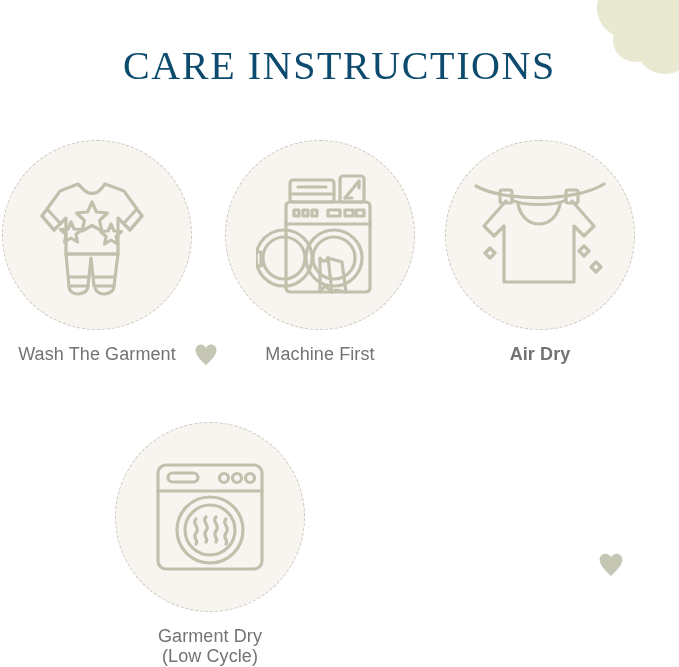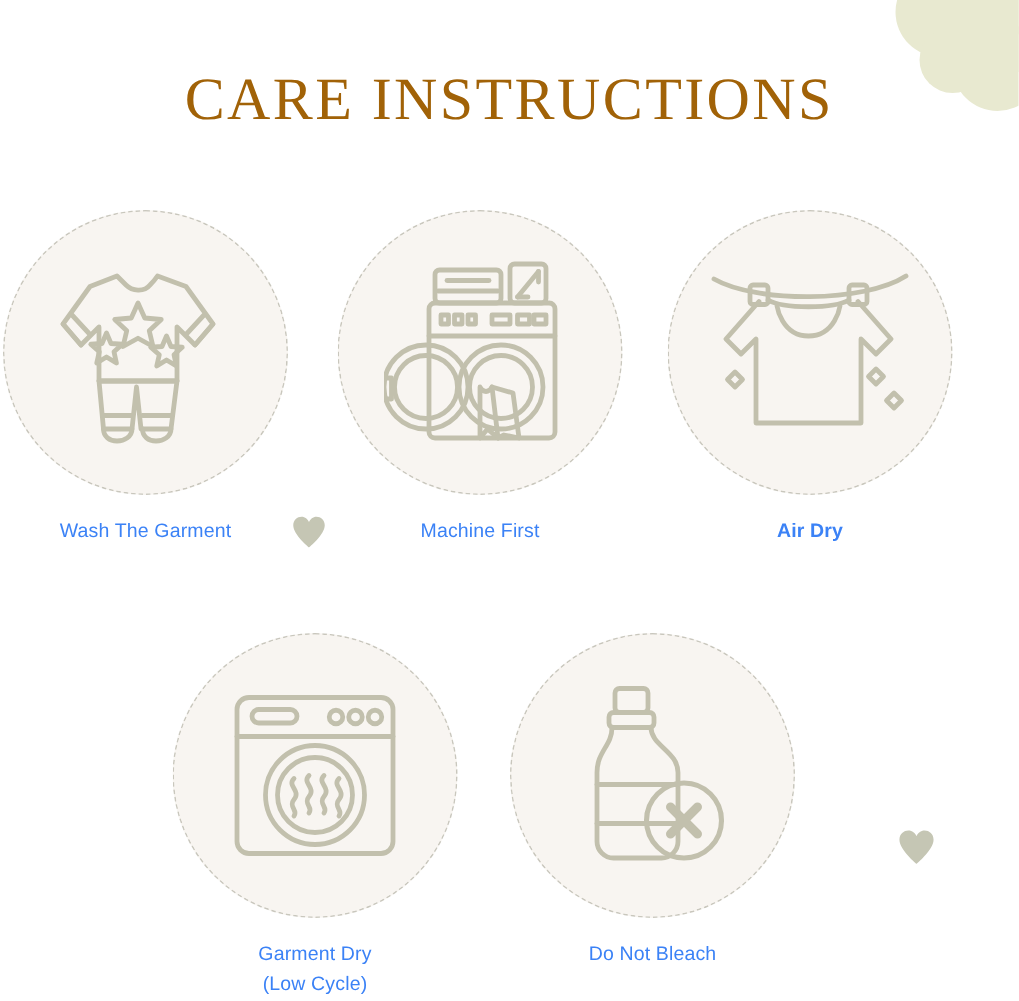--- a/index.html
+++ b/index.html
@@ -38,21 +38,21 @@
   
   .title {
     position: absolute;
     left: 0;
     top: 42px;
     width: 679px;
     text-align: center;
     font-family: "Liberation Serif", serif;
     font-size: 40px;
     letter-spacing: 1.6px;
-    color: #a16207;
+    color: #0c4a6e;
     font-weight: 400;
     white-space: nowrap;
   }
 
   
   .item {
     position: absolute;
     width: 196px;
     text-align: center;
   }
@@ -67,23 +67,23 @@
     box-sizing: border-box;
     display: flex;
     align-items: center;
     justify-content: center;
   }
   .circle svg {
     display: block;
   }
   .caption {
     margin-top: 14px;
-    font-size: 13px;
+    font-size: 18px;
     line-height: 20px;
-    color: #3b82f6;
+    color: #737373;
     font-family: "Liberation Sans", sans-serif;
     letter-spacing: 0.1px;
   }
   .caption .l2 {
     display: block;
   }
 
   
   #item-1 { left: -1px;  top: 140px; }
   #item-2 { left: 222px; top: 140px; }
@@ -245,46 +245,20 @@
           <path d="M72 58 C67 63 77 66 72 72 C68 77 75 79 72 83"></path>
         </g>
       </svg>
     </div>
     <div class="caption">
       <span>Garment Dry</span>
       <span class="l2">(Low Cycle)</span>
     </div>
   </div>
 
-  <div class="item" id="item-5">
-    <div class="circle">
-      <svg width="110" height="120" viewBox="0 0 110 120">
-        <g fill="none" stroke="#c2c0ad" stroke-width="3.2" stroke-linecap="round" stroke-linejoin="round">
-
-          <rect x="30" y="2" width="22" height="16" rx="3"></rect>
-
-          <rect x="26" y="18" width="30" height="10" rx="3"></rect>
-
-          <path d="M28 28 C28 40 18 44 18 58 L18 104 C18 110 23 115 29 115 L61 115
-                   C67 115 72 110 72 104 L72 58 C72 44 54 40 54 28"></path>
-
-          <path d="M18 66 L72 66"></path>
-          <path d="M18 92 L72 92"></path>
-
-          <circle cx="76" cy="90" r="25" stroke-width="3.4"></circle>
-          <path d="M67 81 L85 99" stroke-width="6"></path>
-          <path d="M85 81 L67 99" stroke-width="6"></path>
-        </g>
-      </svg>
-    </div>
-    <div class="caption">
-      <span>Do Not Bleach</span>
-      <span class="l2"></span>
-    </div>
-  </div>
 
   <div class="heart" id="heart-1">
     <svg width="24" height="24" viewBox="0 0 24 24">
       <path d="M12 22 C12 22 1.5 13.5 1.5 7.2 C1.5 3.6 4.2 1.5 7 1.5 C9.4 1.5 11.2 3.2 12 5 C12.8 3.2 14.6 1.5 17 1.5 C19.8 1.5 22.5 3.6 22.5 7.2 C22.5 13.5 12 22 12 22 Z" fill="#c5c6b4"></path>
     </svg>
   </div>
   <div class="heart" id="heart-2">
     <svg width="26" height="26" viewBox="0 0 24 24">
       <path d="M12 22 C12 22 1.5 13.5 1.5 7.2 C1.5 3.6 4.2 1.5 7 1.5 C9.4 1.5 11.2 3.2 12 5 C12.8 3.2 14.6 1.5 17 1.5 C19.8 1.5 22.5 3.6 22.5 7.2 C22.5 13.5 12 22 12 22 Z" fill="#c5c6b4"></path>
     </svg>

